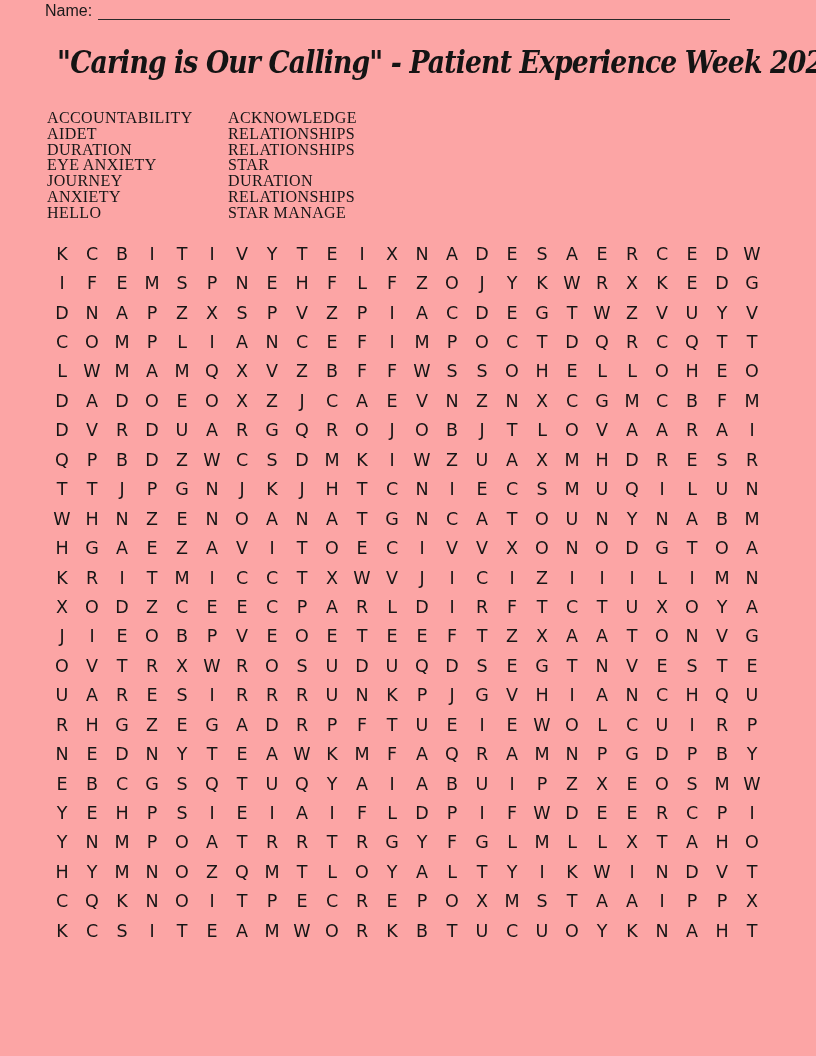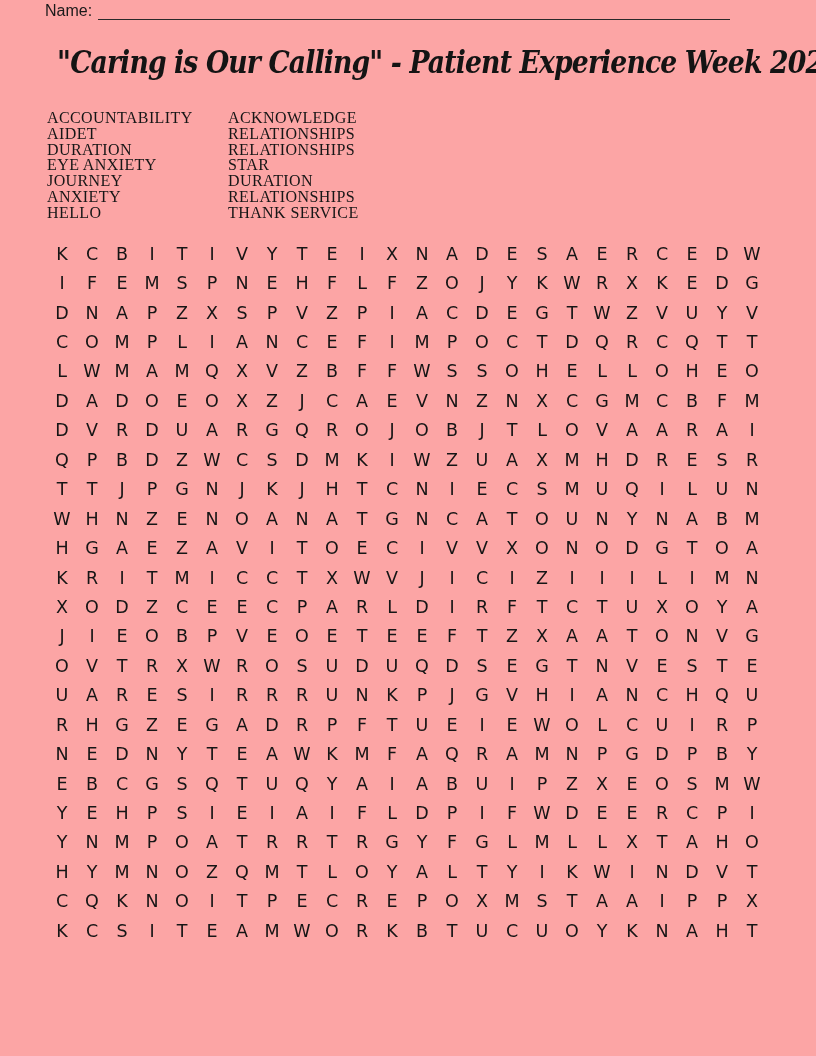--- a/index.html
+++ b/index.html
@@ -122,21 +122,21 @@
         <div class="wl-item">ANXIETY</div>
         <div class="wl-item">HELLO</div>
       </div>
       <div class="wl-col">
         <div class="wl-item">ACKNOWLEDGE</div>
         <div class="wl-item">RELATIONSHIPS</div>
         <div class="wl-item">RELATIONSHIPS</div>
         <div class="wl-item">STAR</div>
         <div class="wl-item">DURATION</div>
         <div class="wl-item">RELATIONSHIPS</div>
-        <div class="wl-item">THANK SERVICE</div>
+        <div class="wl-item">STAR MANAGE</div>
       </div>
     </div>
 
   <div class="letter-grid" id="letter-grid">
       <div class="grid-cell">K</div>
       <div class="grid-cell">C</div>
       <div class="grid-cell">B</div>
       <div class="grid-cell">I</div>
       <div class="grid-cell">T</div>
       <div class="grid-cell">I</div>

